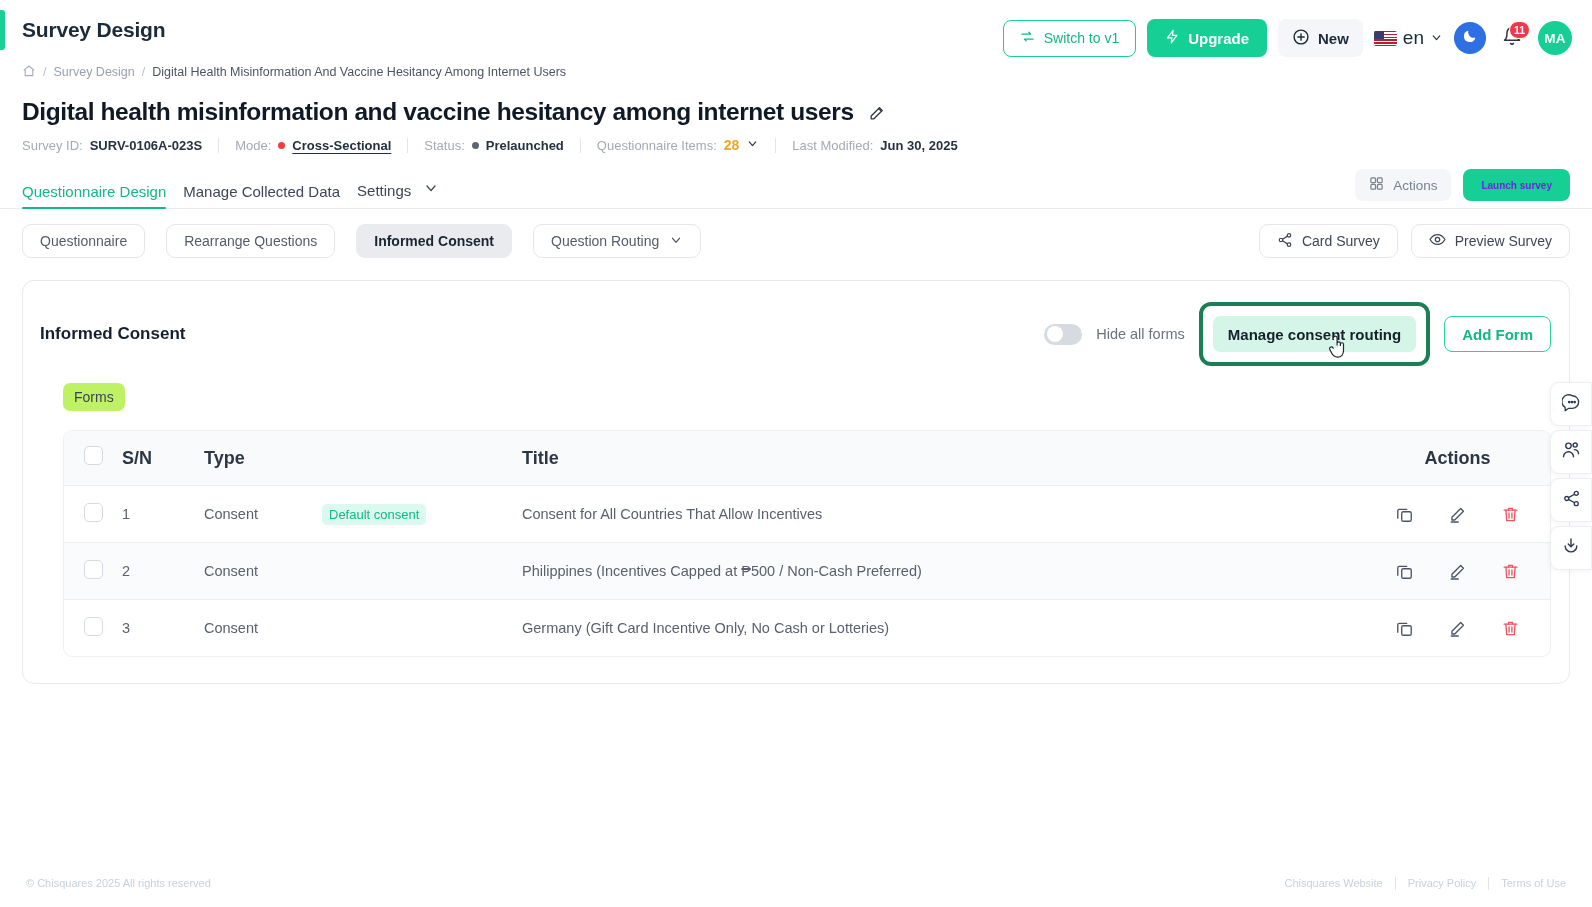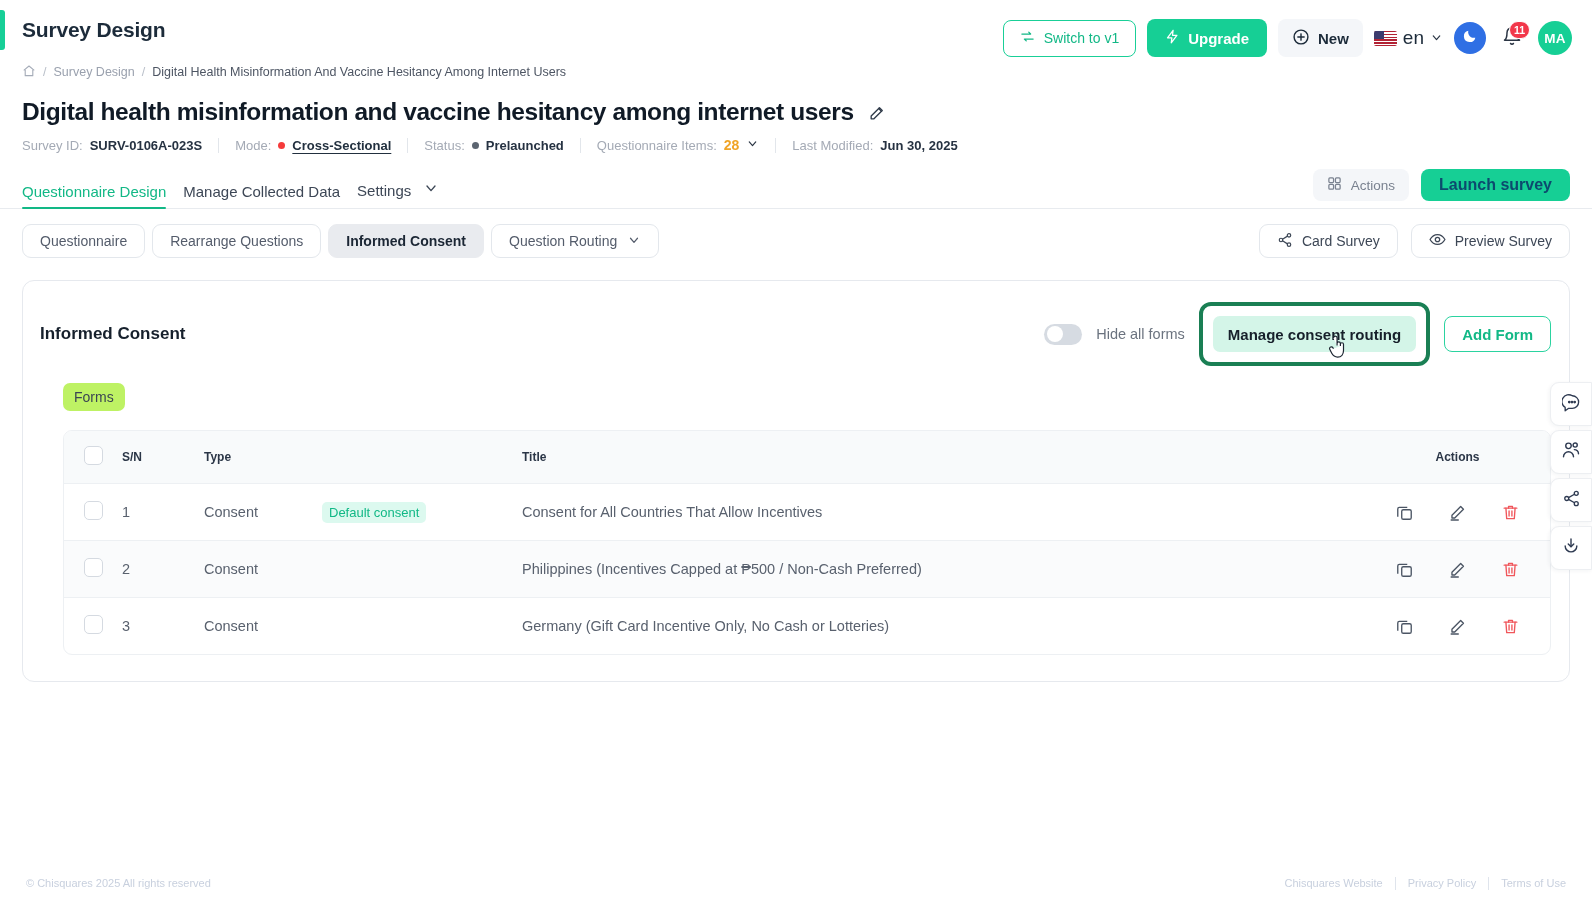--- a/index.html
+++ b/index.html
@@ -141,31 +141,31 @@
     height: 2.5px; background: #12b886; border-radius: 2px;
   }
   .settings-group { display: flex; align-items: center; gap: 12px; padding-bottom: 8px; }
   .nav-actions { display: flex; align-items: center; gap: 12px; padding-bottom: 7px; }
   .btn-actions {
     display: flex; align-items: center; gap: 9px; height: 32px;
     padding: 0 14px; background: #f4f6f9; border-radius: 8px;
     font-size: 13.5px; color: #7a8290;
   }
   .btn-launch {
-    height: 32px; padding: 0 18px; background: #16cf95; color: #0c4a6e;
-    border-radius: 8px; font-size: 16px; font-weight: 600;
+    height: 32px; padding: 0 18px; background: #16cf95; color: #6d28d9;
+    border-radius: 8px; font-size: 10px; font-weight: 600;
     display: flex; align-items: center; white-space: nowrap;
   }
 
   
   .subbar {
     display: flex; align-items: center; justify-content: space-between;
     padding: 15px 22px 0 22px;
   }
-  .pill-group { display: flex; align-items: center; gap: 7px; }
+  .pill-group { display: flex; align-items: center; gap: 21px; }
   .pill {
     height: 34px; padding: 0 17px; border: 1px solid #e3e7ec; border-radius: 9px;
     background: #fff; font-size: 14px; color: #545c6b;
     display: flex; align-items: center; gap: 10px; white-space: nowrap;
   }
   .pill.selected {
     background: #e9ebef; border-color: #e9ebef; color: #1b2634; font-weight: 600;
   }
   .right-pills { display: flex; align-items: center; gap: 13px; }
   .pill.icon-pill { color: #3d4756; gap: 9px; font-size: 14px; }
@@ -213,21 +213,21 @@
   .forms-tab {
     display: inline-flex; align-items: center; height: 28px; padding: 0 11px;
     background: #bef264; border-radius: 7px; font-size: 14px; color: #3b4453;
   }
 
   
   .table-wrap { margin: 19px 18px 0 40px; border: 1px solid #edf0f3;
     border-radius: 9px; overflow: hidden; }
   table { width: 100%; border-collapse: collapse; }
   thead th {
-    background: #f8fafb; text-align: left; font-size: 12px; font-weight: 700;
+    background: #f8fafb; text-align: left; font-size: 18px; font-weight: 700;
     color: #2b3647; padding: 15px 0; border-bottom: 1px solid #edf0f3;
   }
   tbody td {
     font-size: 14.5px; color: #59616e; padding: 17px 0;
     border-bottom: 1px solid #edf0f3; vertical-align: middle;
   }
   tbody tr:nth-child(even) { background: #fafbfc; }
   tbody tr:last-child td { border-bottom: none; }
   .col-check { width: 58px; padding-left: 20px !important; }
   .col-sn { width: 82px; }

